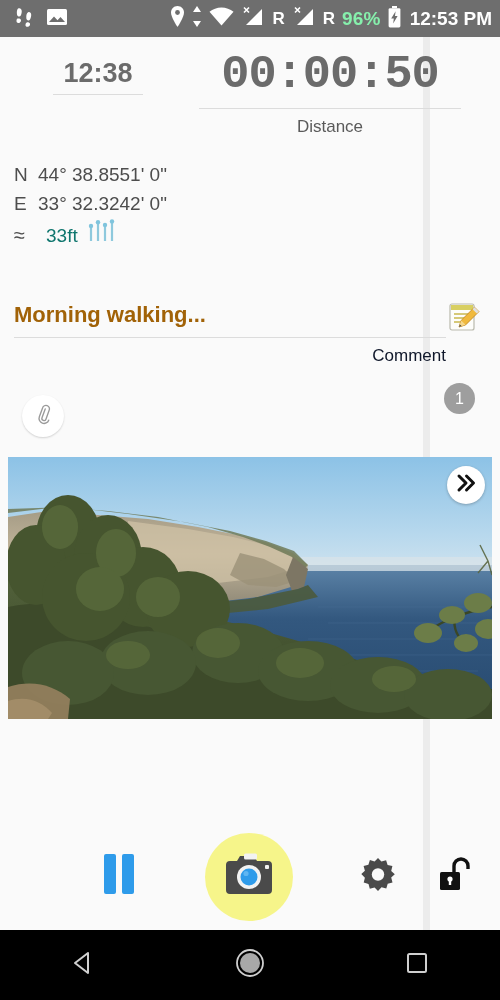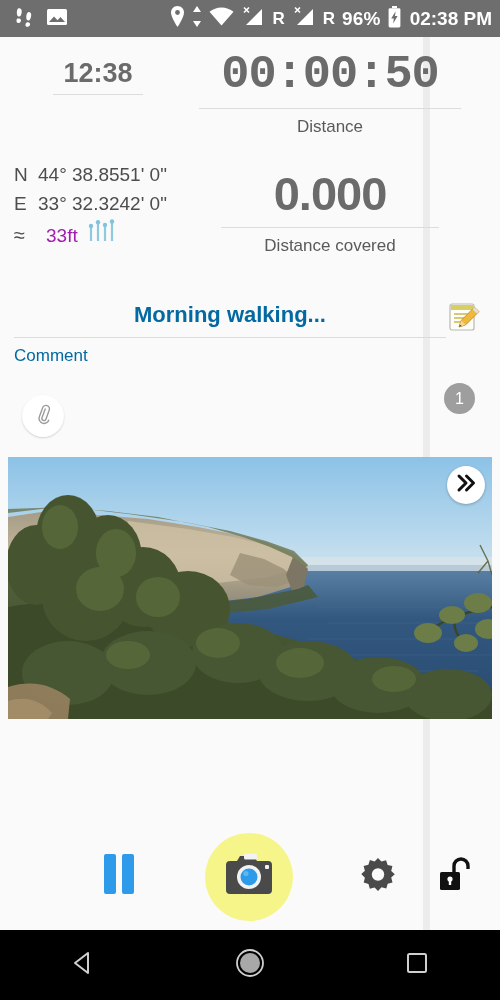--- a/index.html
+++ b/index.html
@@ -28,21 +28,21 @@
     background: #6e6e6e;
     display: flex;
     align-items: center;
     box-sizing: border-box;
     padding: 0 8px 0 14px;
   }
   .sb-left { display: flex; align-items: center; gap: 12px; }
   .sb-right { display: flex; align-items: center; gap: 7px; margin-left: auto; }
   .sb-icon { display: block; }
   .sb-text {
-    color: #ffffff;
+    color: #86efac;
     font-size: 19px;
     font-weight: bold;
     letter-spacing: 0.2px;
     line-height: 1;
     white-space: nowrap;
   }
   .sb-roam {
     color: #ffffff;
     font-size: 17px;
     font-weight: bold;
@@ -119,53 +119,52 @@
     top: 123px;
     width: 175px;
     color: #4d4d4d;
     font-size: 19px;
     line-height: 29px;
   }
   .coord-row { display: flex; align-items: baseline; white-space: nowrap; }
   .coord-axis { width: 24px; display: inline-block; }
   .alt-row { display: flex; align-items: center; gap: 10px; margin-top: 1px; }
   .alt-wave { font-size: 20px; color: #4d4d4d; width: 22px; }
-  .alt-text { font-size: 19px; color: #a21caf; }
+  .alt-text { font-size: 19px; color: #0f766e; }
 
   
   .comment-wrap {
     position: absolute;
     left: 0; top: 255px;
     width: 493px;
     height: 105px;
   }
   .comment-text {
     position: absolute;
     left: 14px; top: 12px;
     width: 432px;
-    text-align: center;
     font-size: 22px;
     font-weight: bold;
-    color: #0369a1;
+    color: #a16207;
     line-height: 1;
   }
   .comment-rule {
     position: absolute;
     left: 14px; top: 45px;
     width: 432px;
     height: 1px;
     background: #dcdcdc;
   }
   .comment-label {
     position: absolute;
     left: 14px; top: 55px;
     width: 432px;
-    text-align: left;
+    text-align: right;
     font-size: 17px;
-    color: #0369a1;
+    color: #0f172a;
     line-height: 1;
   }
   .comment-edit {
     position: absolute;
     right: 13px; top: 8px;
     width: 34px; height: 34px;
     cursor: pointer;
   }
 
   
@@ -321,45 +320,40 @@
       </span>
       <span class="sb-roam">R</span>
       <span class="sb-text">96%</span>
       <span class="sb-icon">
         <svg width="13" height="22" viewBox="0 0 13 22">
           <rect x="4" y="0" width="5" height="2.2" fill="#fff"></rect>
           <rect x="0.6" y="2.2" width="11.8" height="19.3" rx="1.4" fill="#fff"></rect>
           <path d="M7.6 5.2L3.2 12.4h2.6l-0.6 5.1 4.4-7.4H7z" fill="#6e6e6e"></path>
         </svg>
       </span>
-      <span class="sb-time">02:38 PM</span>
+      <span class="sb-time">12:53 PM</span>
     </div>
   </div>
 
   <div class="content">
     <div class="scroll-edge"></div>
 
     <div class="stats">
 
       <div class="stat-block block-start">
         <div class="stat-value">12:38</div>
         <div class="stat-rule"></div>
       </div>
 
       <div class="stat-block block-duration">
         <div class="stat-value">00:00:50</div>
         <div class="stat-rule"></div>
         <div class="stat-label">Distance</div>
       </div>
 
-      <div class="stat-block block-distance">
-        <div class="stat-value">0.000</div>
-        <div class="stat-rule"></div>
-        <div class="stat-label">Distance covered</div>
-      </div>
 
       <div class="coords">
         <div class="coord-row">
           <span class="coord-axis">N</span>
           <span>44° 38.8551' 0"</span>
         </div>
         <div class="coord-row">
           <span class="coord-axis">E</span>
           <span>33° 32.3242' 0"</span>
         </div>

